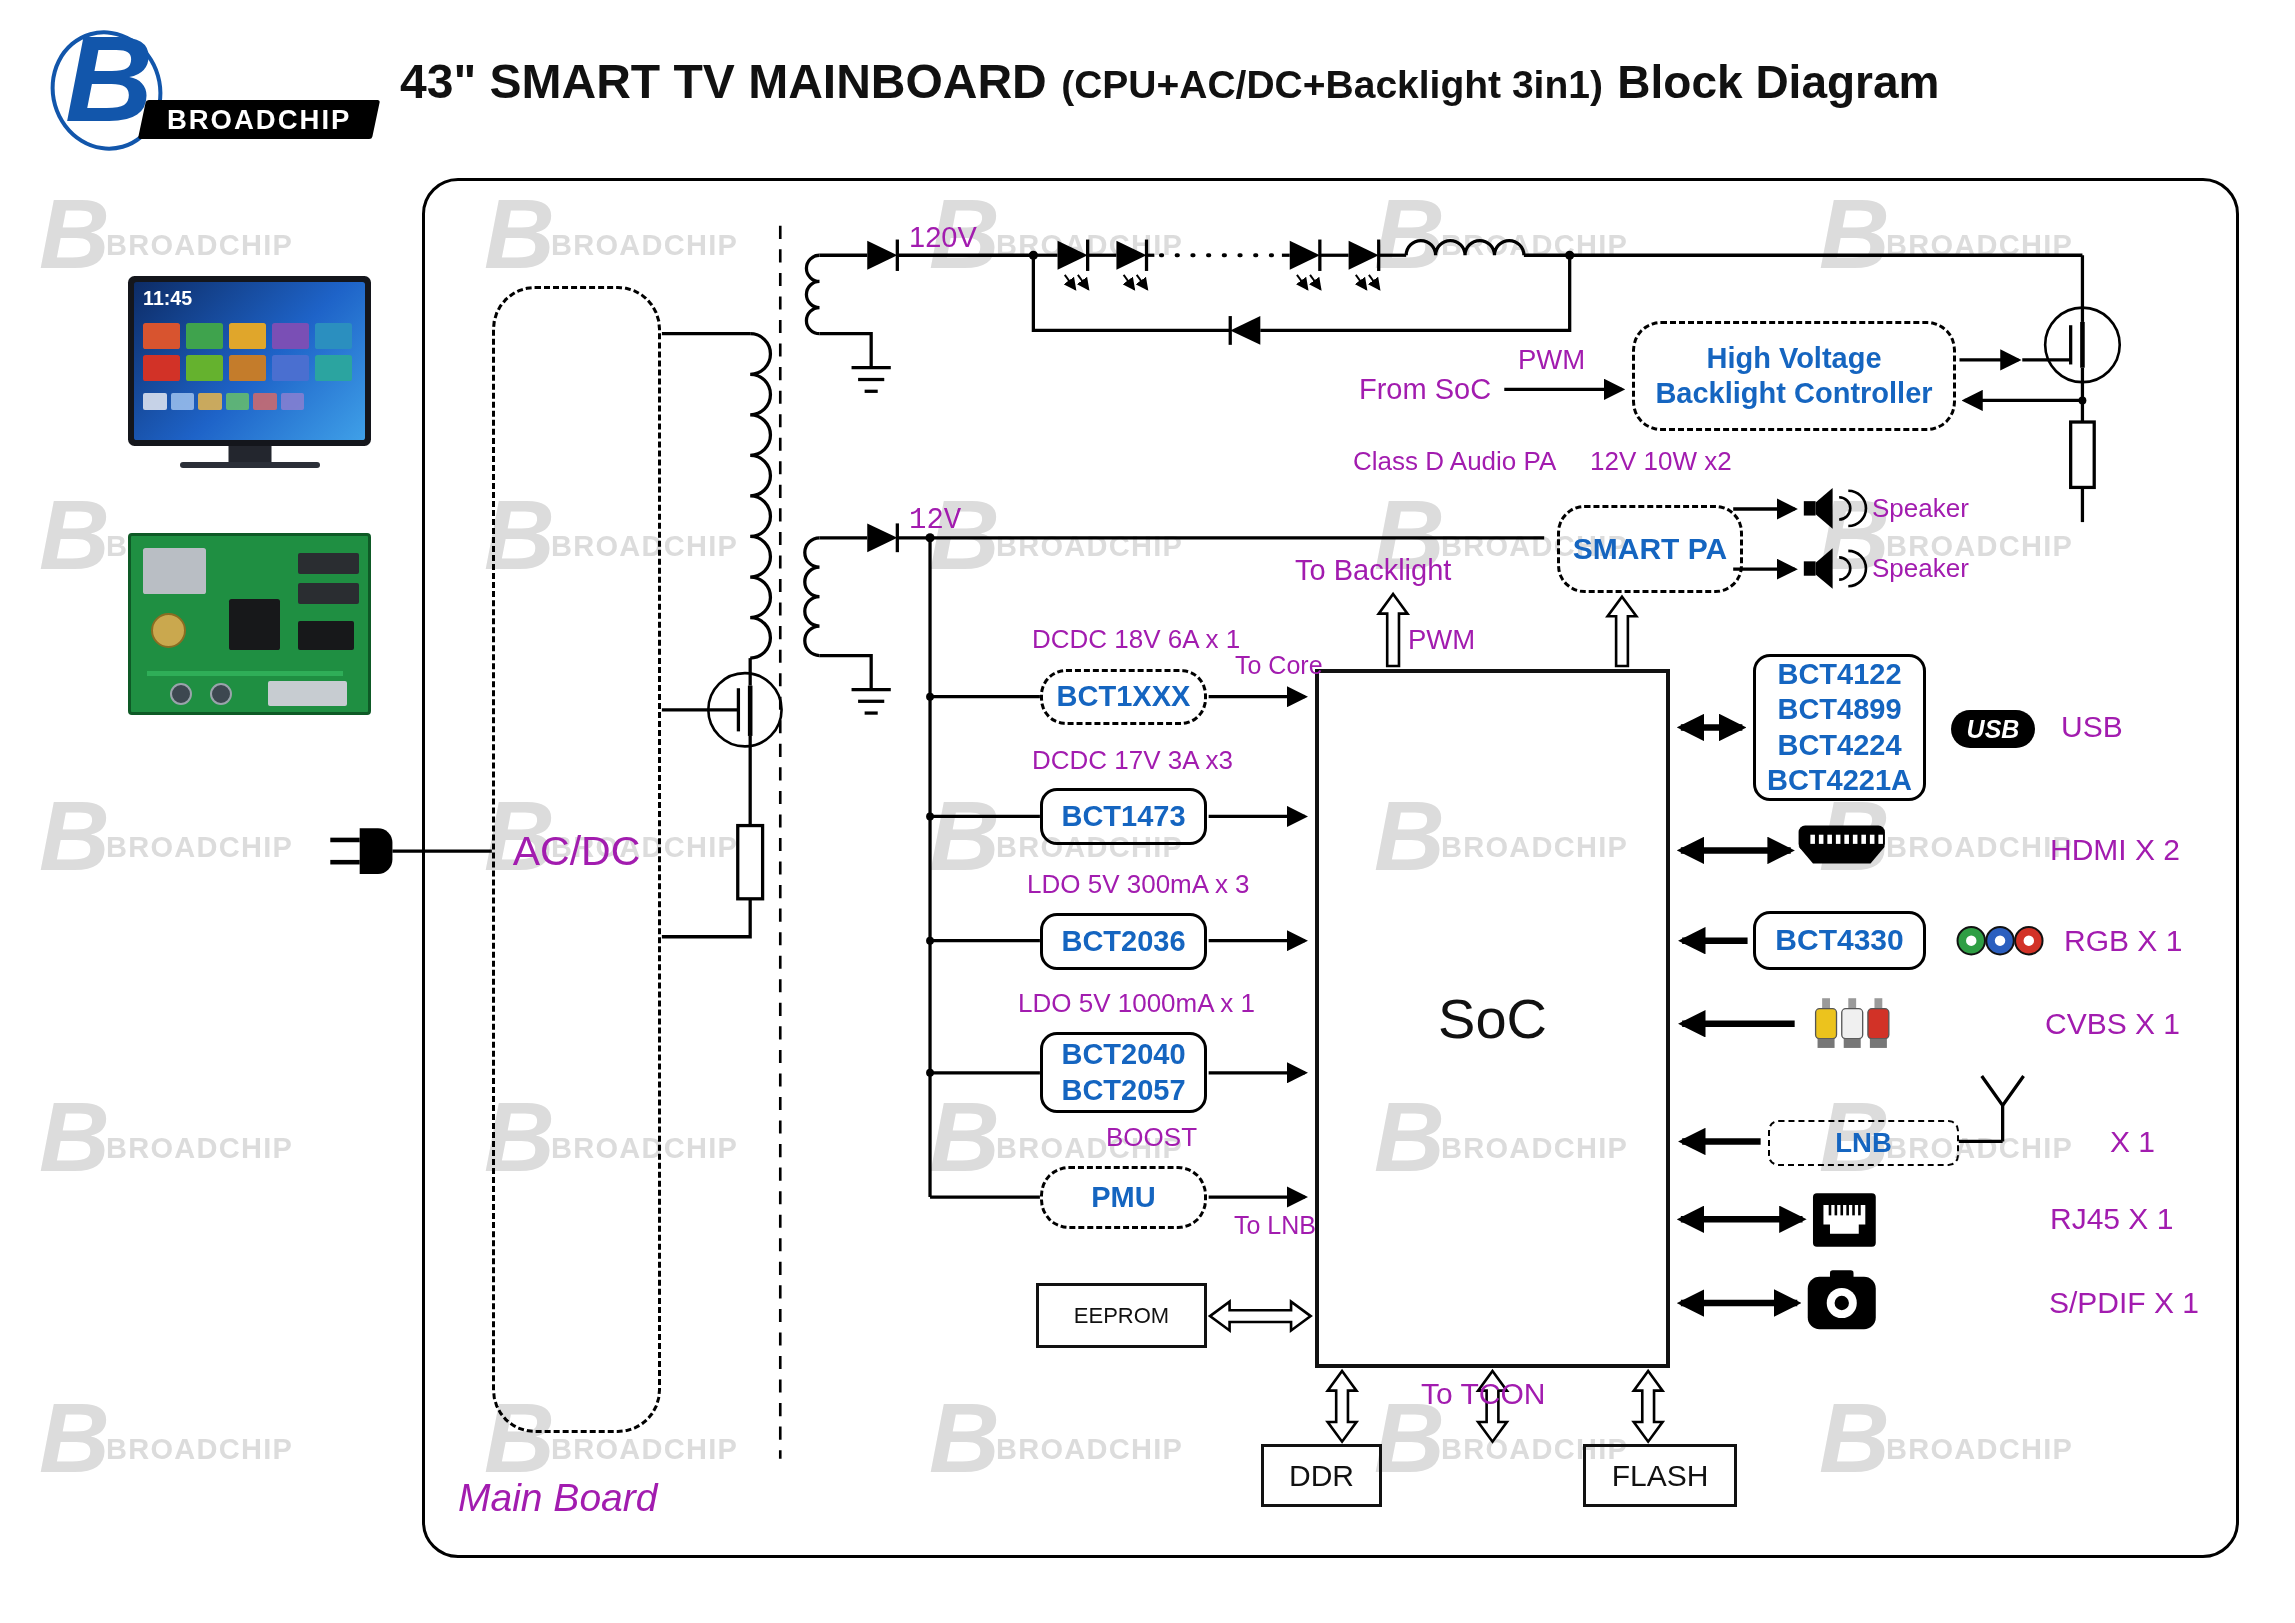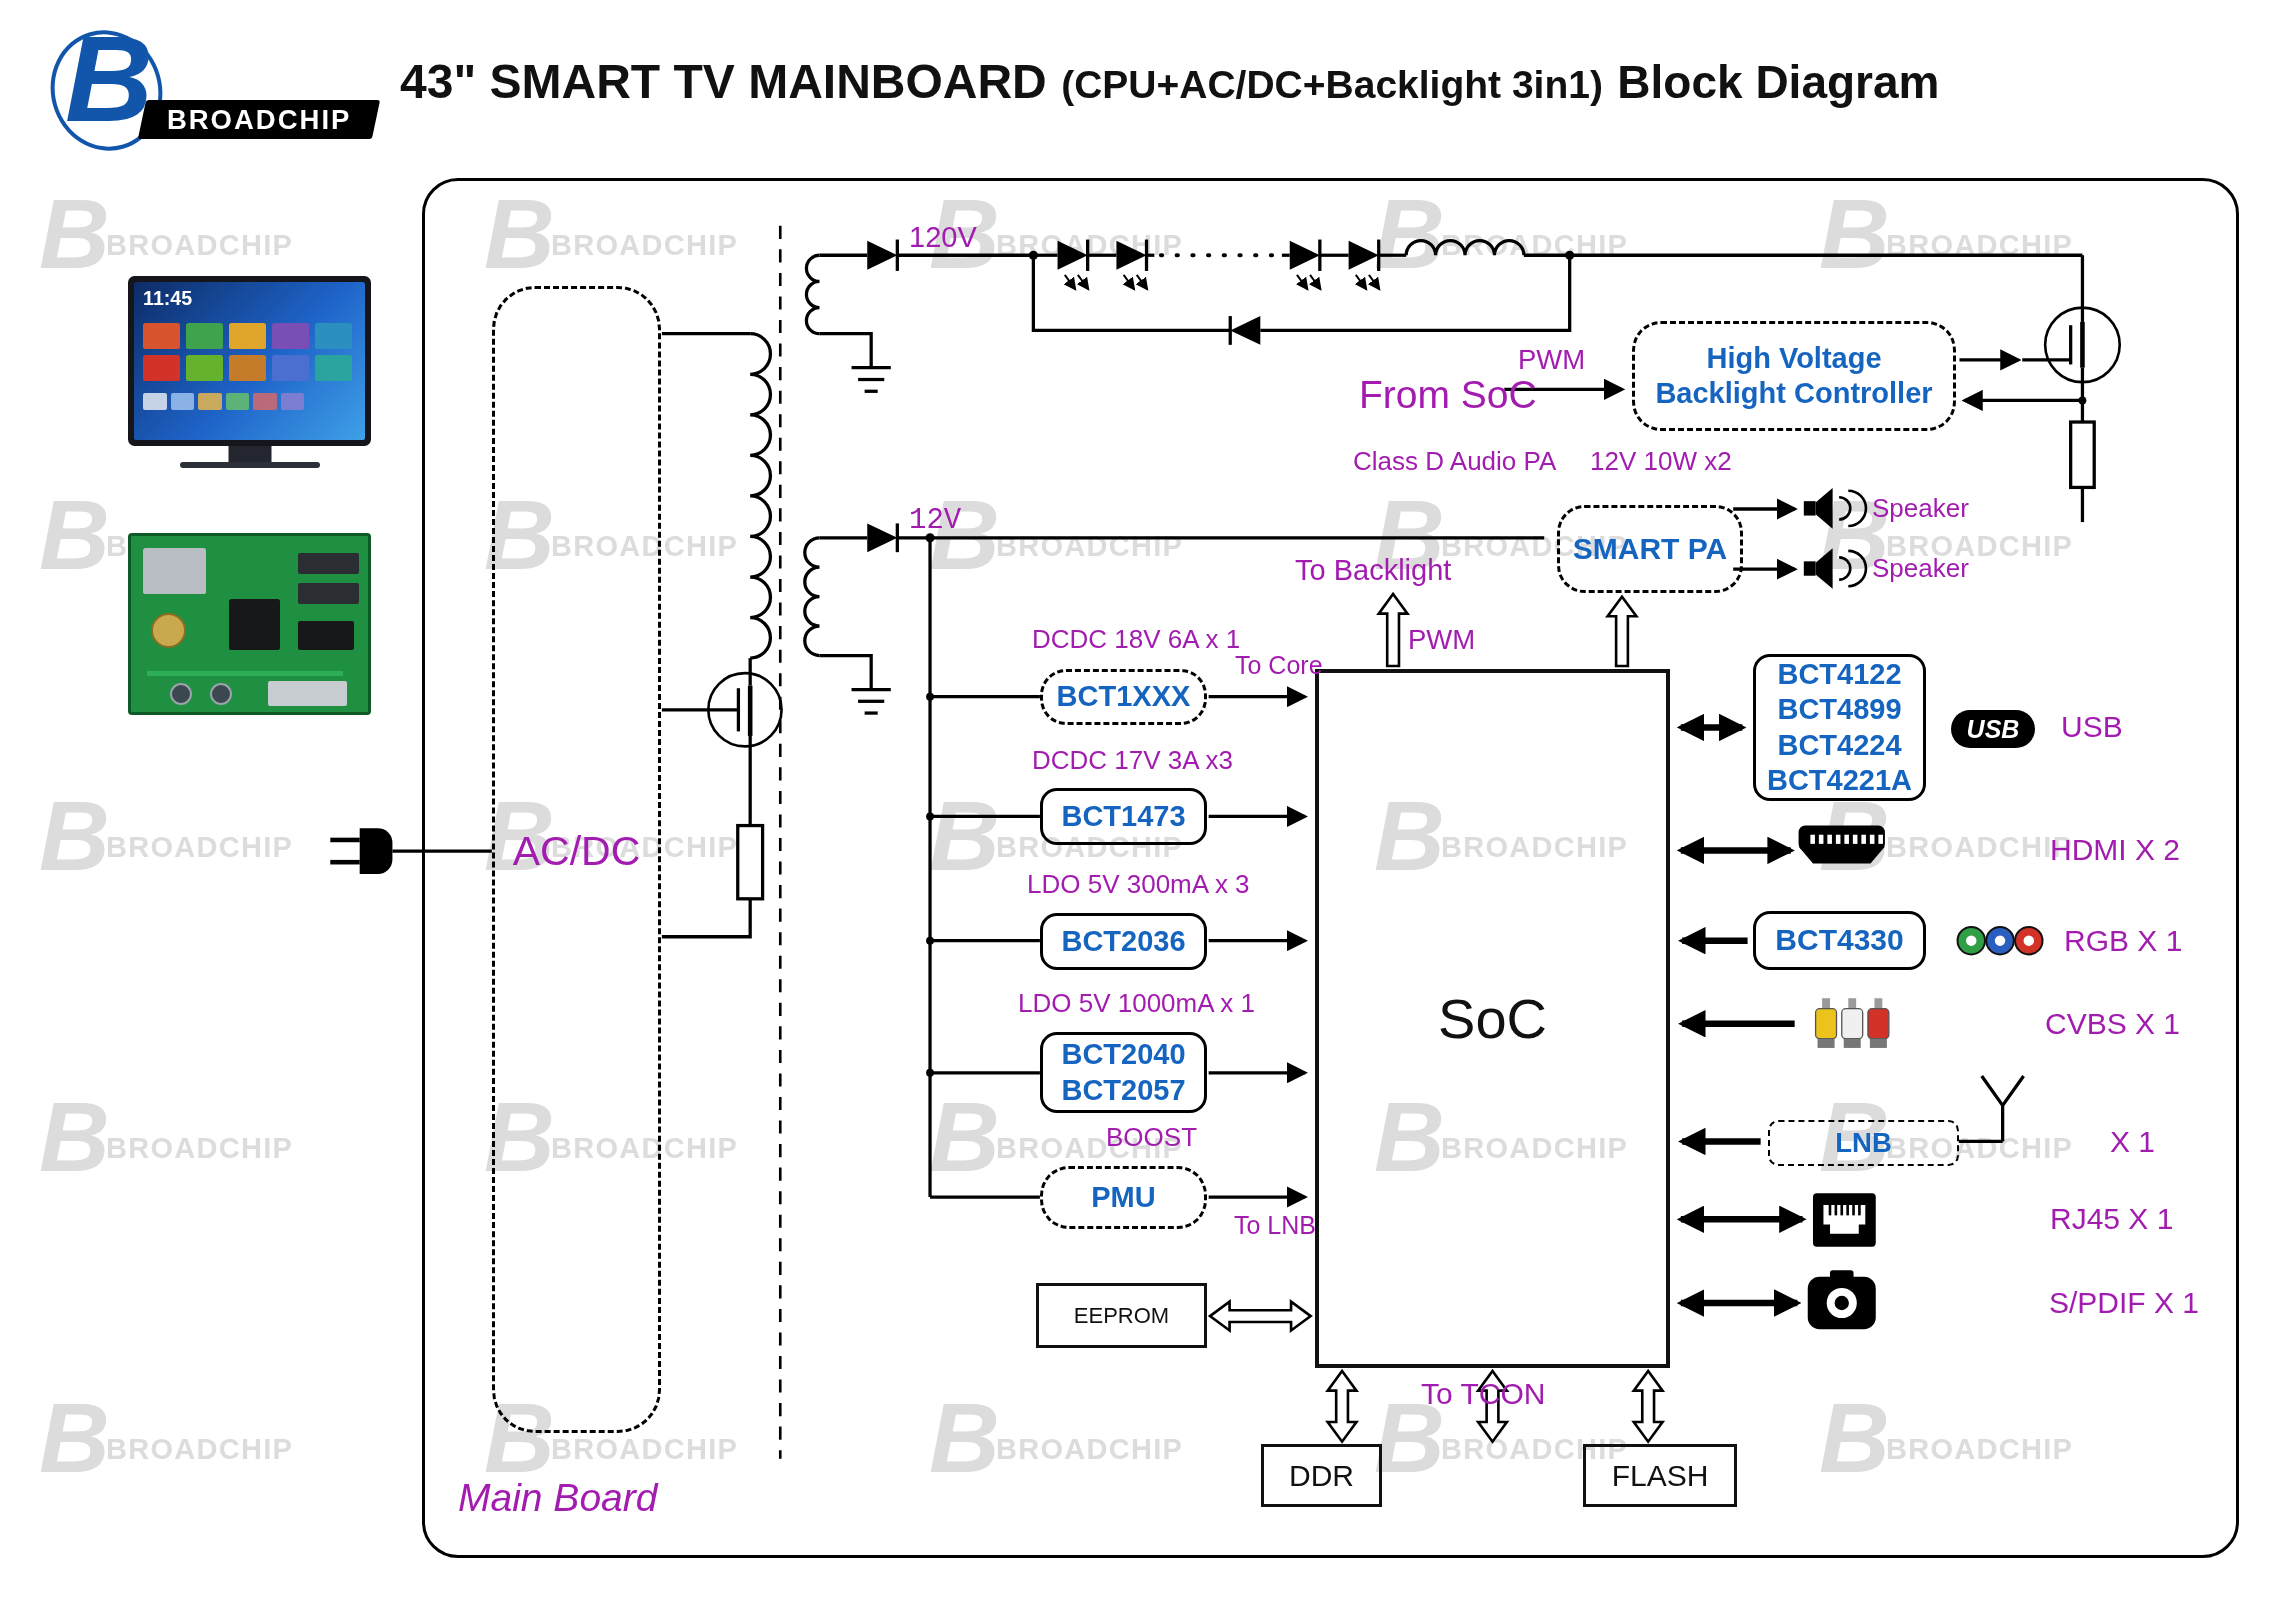--- a/index.html
+++ b/index.html
@@ -408,21 +408,21 @@
       <circle cx="2816" cy="1992" r="11" class="fl"></circle>
     </g>
   </svg>
 
   <div class="outline-dashed" style="left:492px;top:286px;width:169px;height:1147px;border-radius:43px;"></div>
   <div class="lbl" style="left:504px;top:829px;width:145px;text-align:center;font-size:41px;font-weight:500;">AC/DC</div>
 
   <div class="lbl" style="left:909px;top:222px;font-size:29px;">120V</div>
   <div class="lbl" style="left:909px;top:505px;font-size:29px;font-family:Liberation Mono, monospace;">12V</div>
 
-  <div class="lbl" style="left:1359px;top:374px;font-size:39px;">From SoC</div>
+  <div class="lbl" style="left:1359px;top:374px;font-size:29px;">From SoC</div>
   <div class="lbl" style="left:1518px;top:345px;font-size:27.5px;">PWM</div>
   <div class="chipbox dashedb" style="left:1632px;top:321px;width:324px;height:110px;border-radius:29px;font-size:29px;">
     <div>
       <div>High Voltage</div>
       <div>Backlight Controller</div>
     </div>
   </div>
 
   <div class="lbl" style="left:1353px;top:447px;font-size:26px;">Class D Audio PA</div>
   <div class="lbl" style="left:1590px;top:447px;font-size:26px;">12V 10W x2</div>

